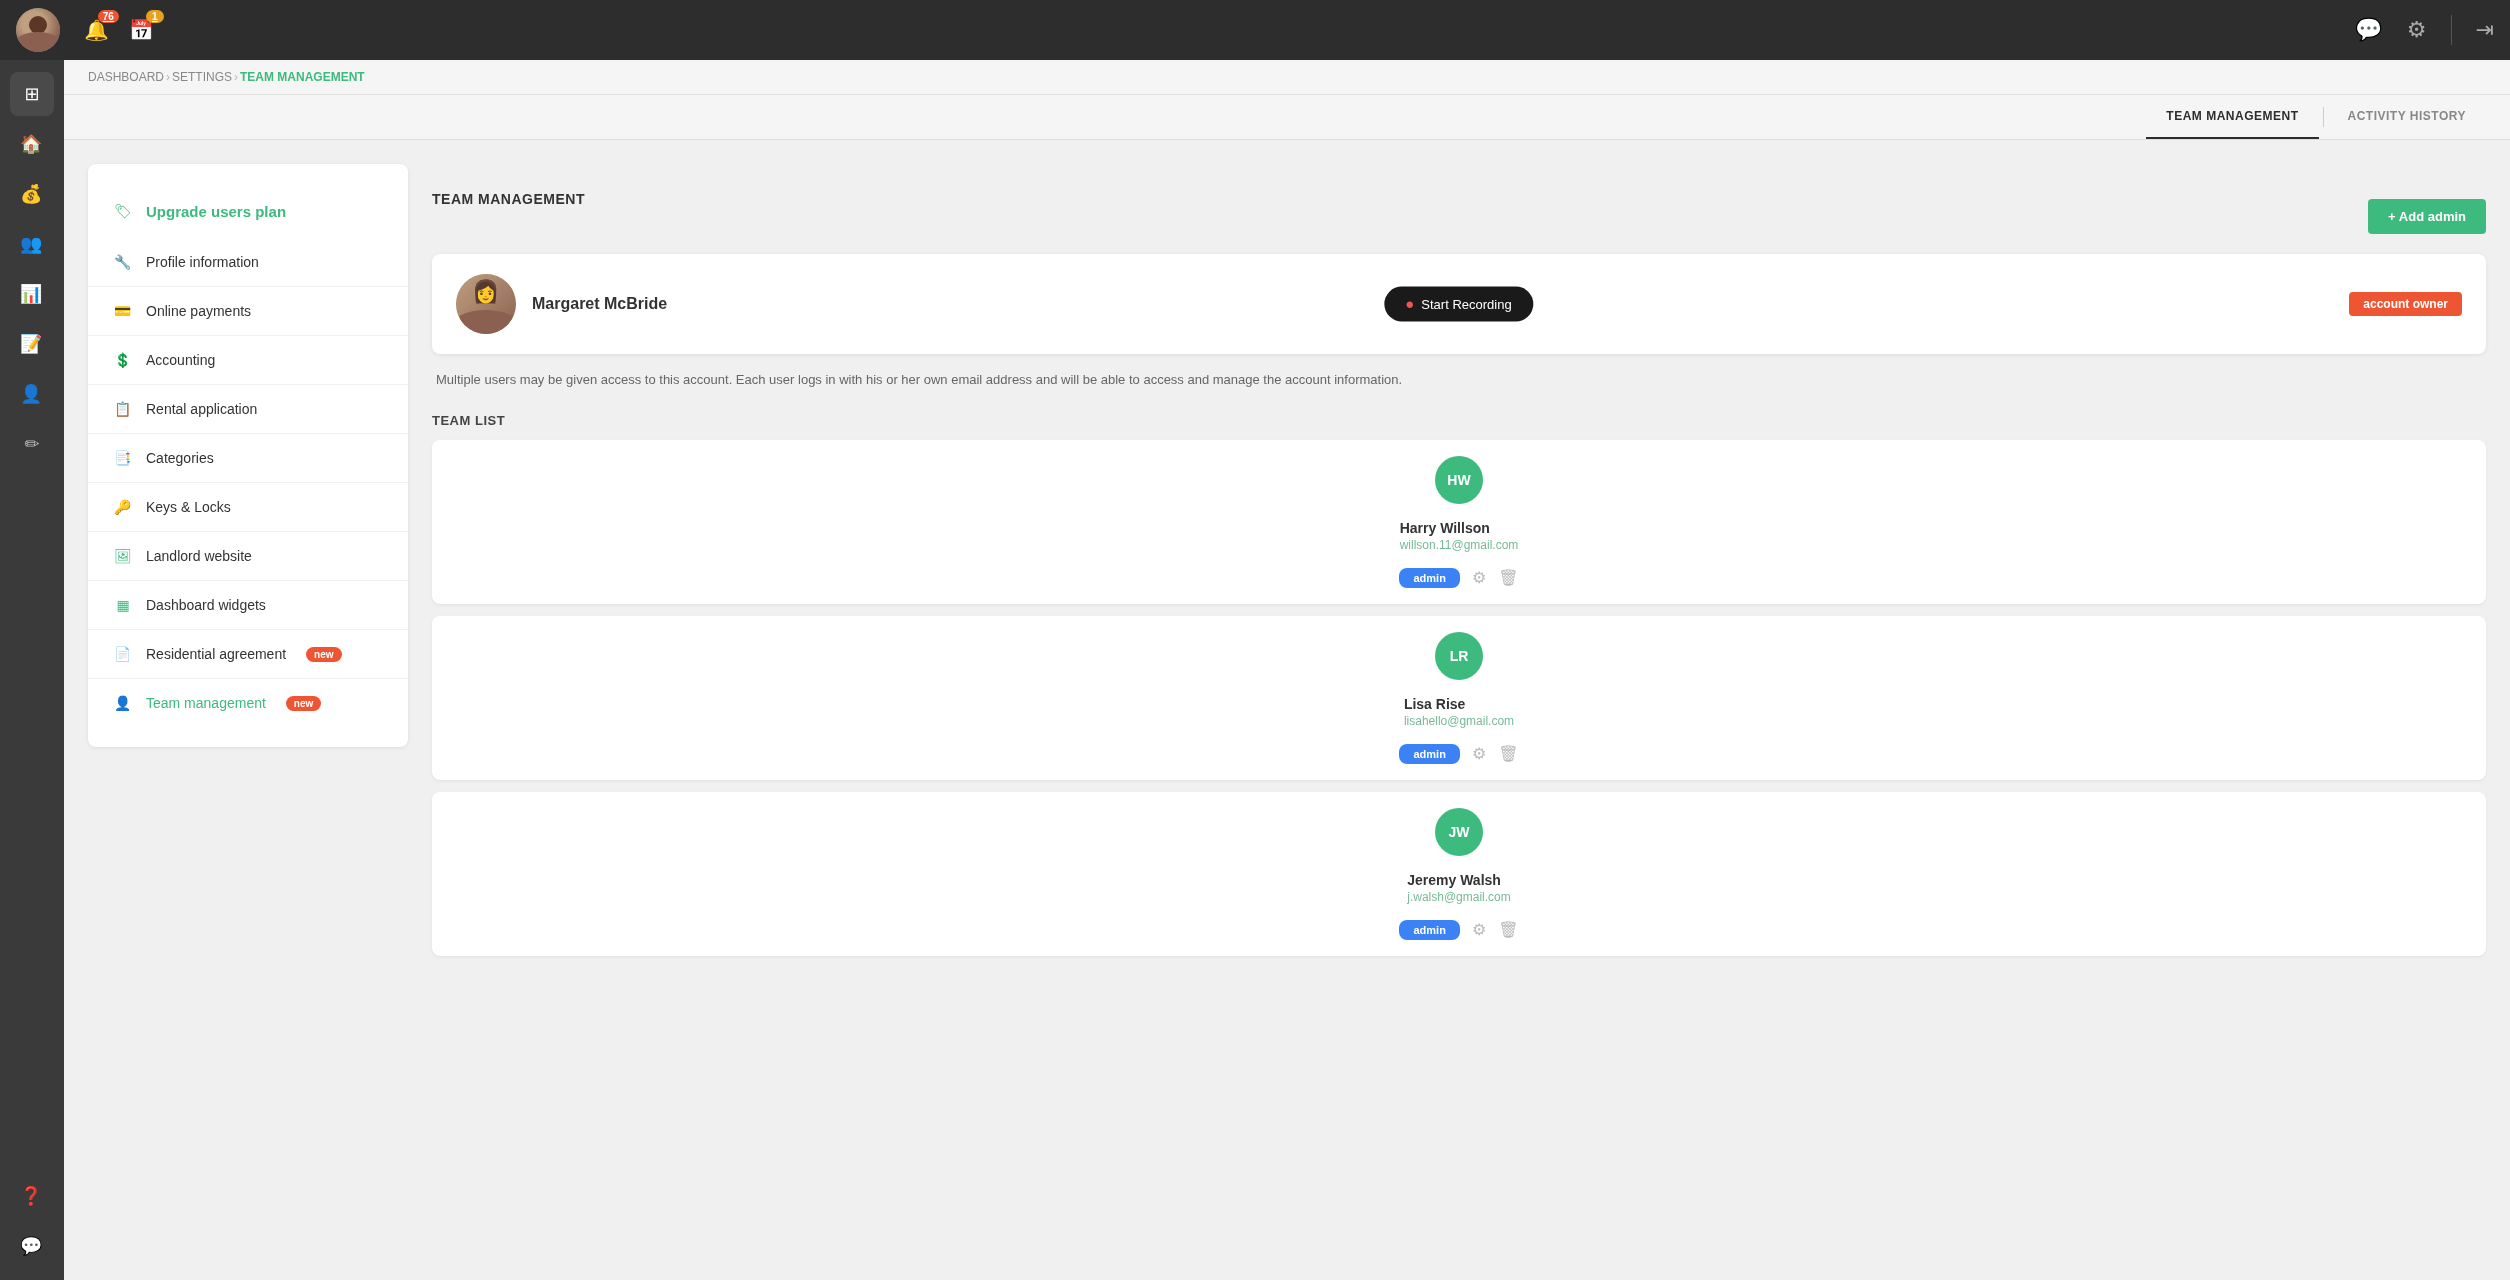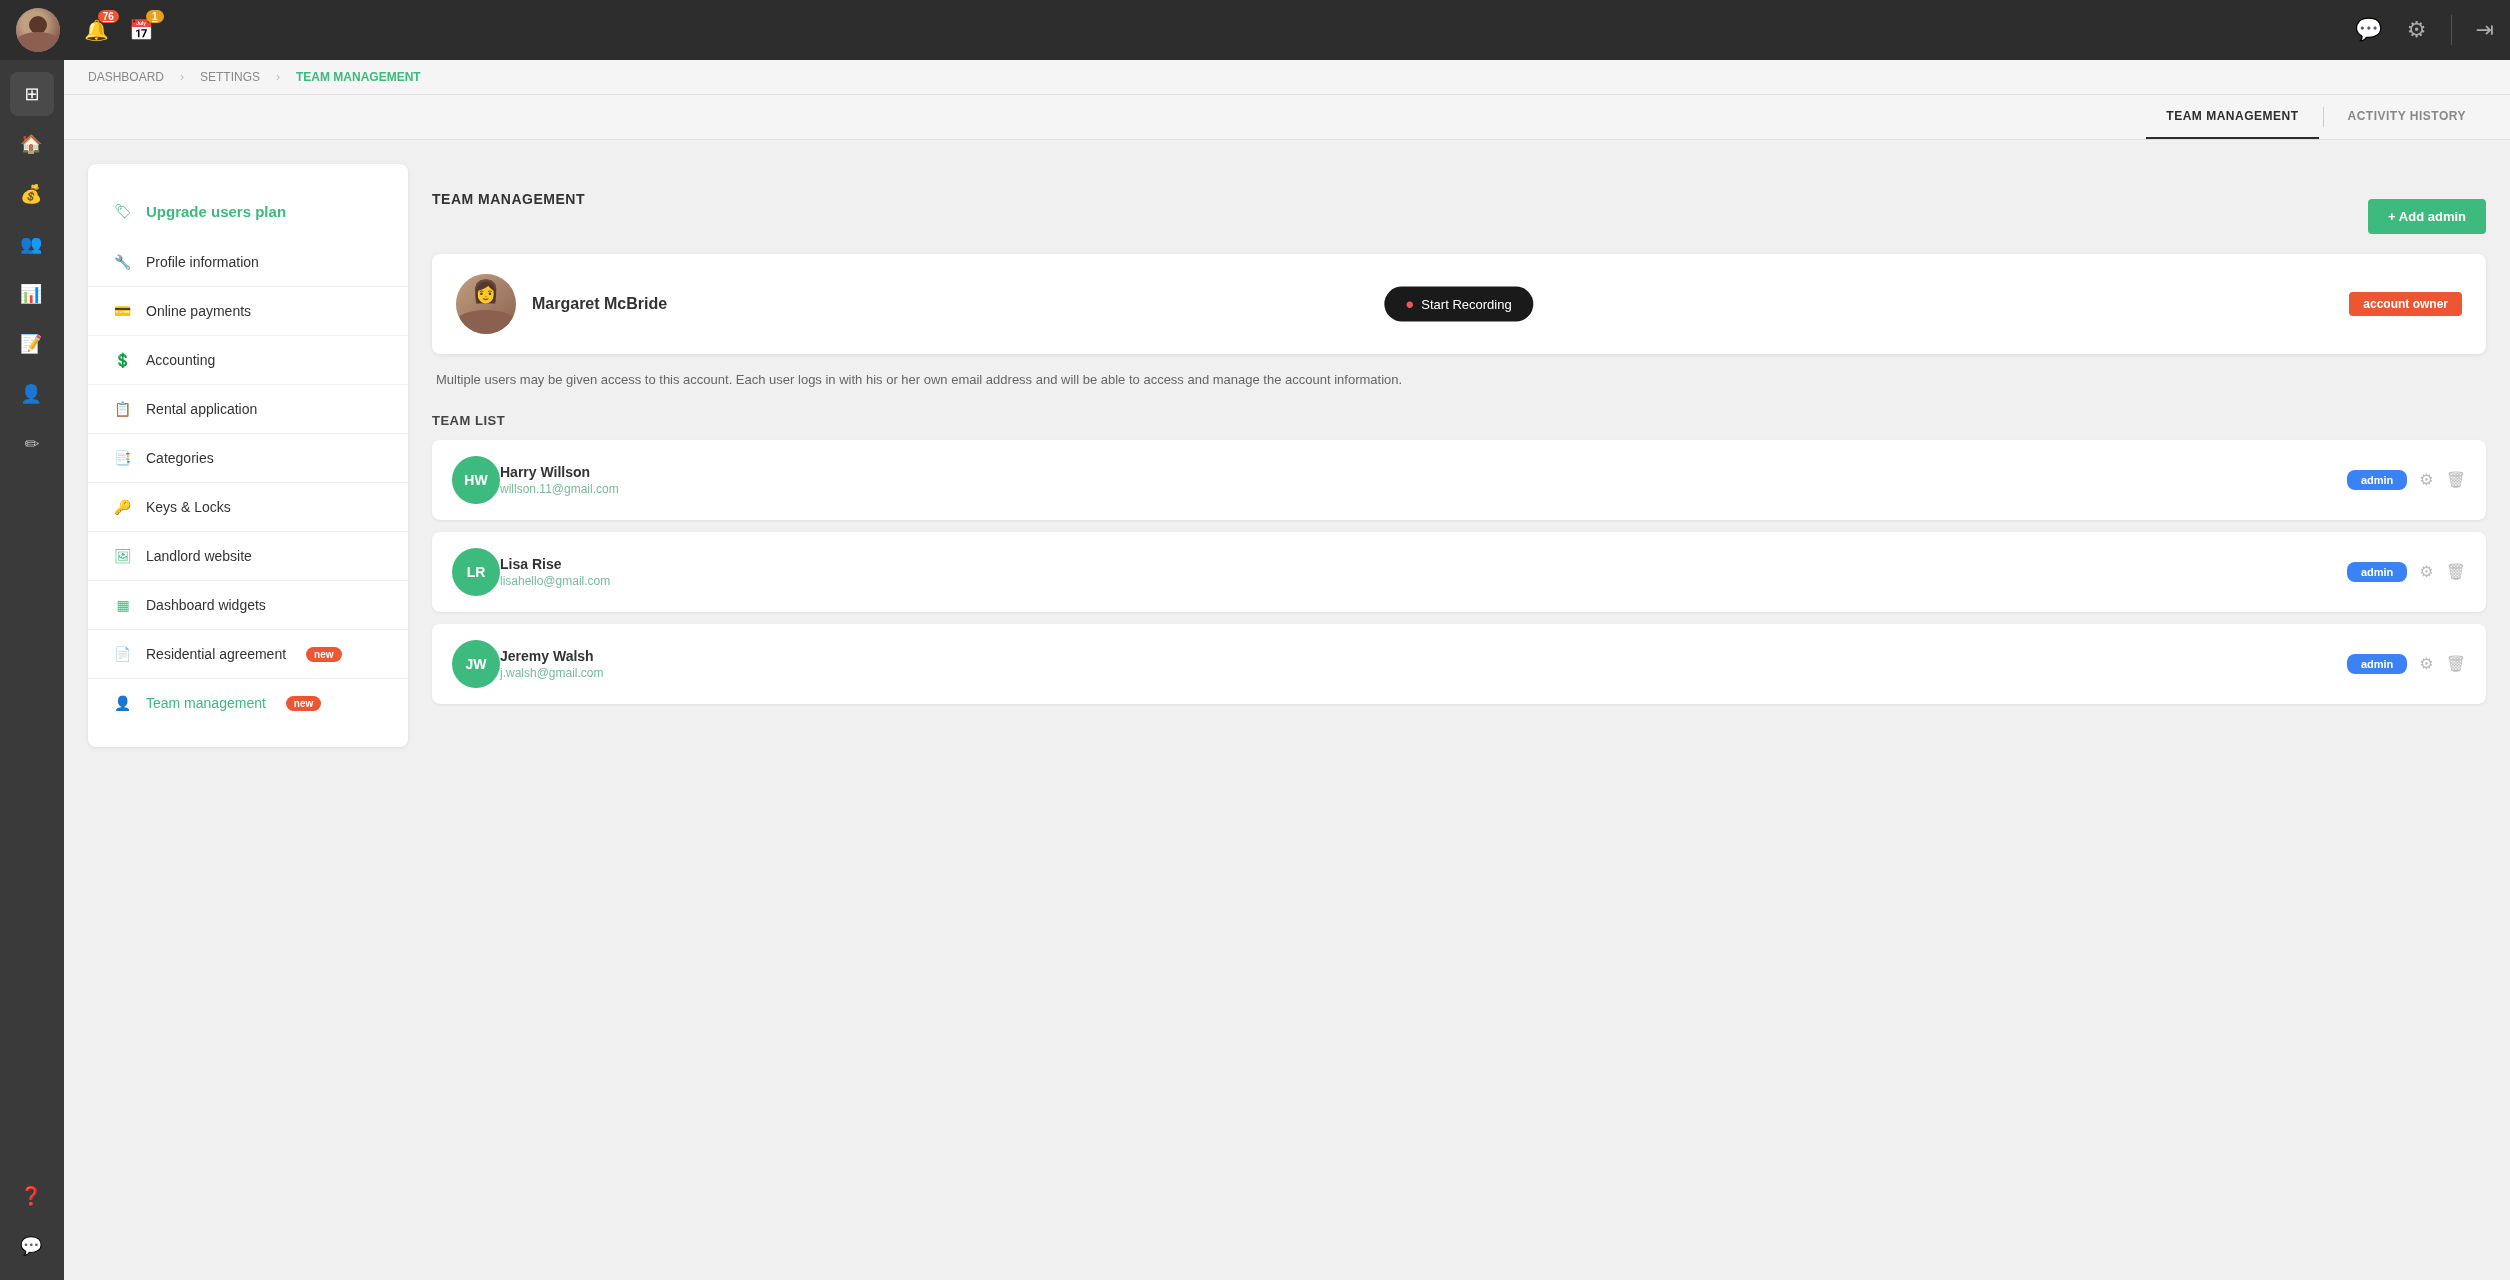--- a/index.html
+++ b/index.html
@@ -88,21 +88,21 @@
     .icon-sidebar-bottom { margin-top: auto; }
 
     
     .content-area {
       flex: 1; display: flex; flex-direction: column; overflow: hidden;
     }
 
     
     .breadcrumb-bar {
       background: #f5f5f5; padding: 10px 24px;
-      display: flex; align-items: center; gap: 16px;
+      display: flex; align-items: center; gap: 2px;
       font-size: 12px; color: #888; border-bottom: 1px solid #e0e0e0;
       flex-shrink: 0;
     }
     .breadcrumb-sep { color: #bbb; }
     .breadcrumb-current { color: #3dba7e; font-weight: 600; }
 
     
     .tab-bar {
       background: #f5f5f5; display: flex; align-items: center;
       padding: 0 24px; border-bottom: 1px solid #ddd;
@@ -198,23 +198,24 @@
       margin-bottom: 22px; padding: 0 4px;
     }
 
     
     .team-list-title {
       font-size: 13px; font-weight: 700; color: #444;
       letter-spacing: 0.5px; margin-bottom: 12px;
     }
     .team-list-item {
       background: #fff; border-radius: 8px;
-      display: flex; align-items: center; 
+      display: flex; align-items: center; gap: 16px;
       padding: 16px 20px; margin-bottom: 12px;
       box-shadow: 0 1px 3px rgba(0,0,0,0.07);
+      flex-direction: column;
     }
     .team-avatar {
       width: 48px; height: 48px; border-radius: 50%;
       background: #3dba7e; display: flex; align-items: center;
       justify-content: center; font-size: 14px; font-weight: 700;
       color: #fff; flex-shrink: 0;
     }
     .team-info { flex: 1; }
     .team-name { font-size: 14px; font-weight: 600; color: #333; }
     .team-email { font-size: 12px; color: #7b9; margin-top: 2px; }

